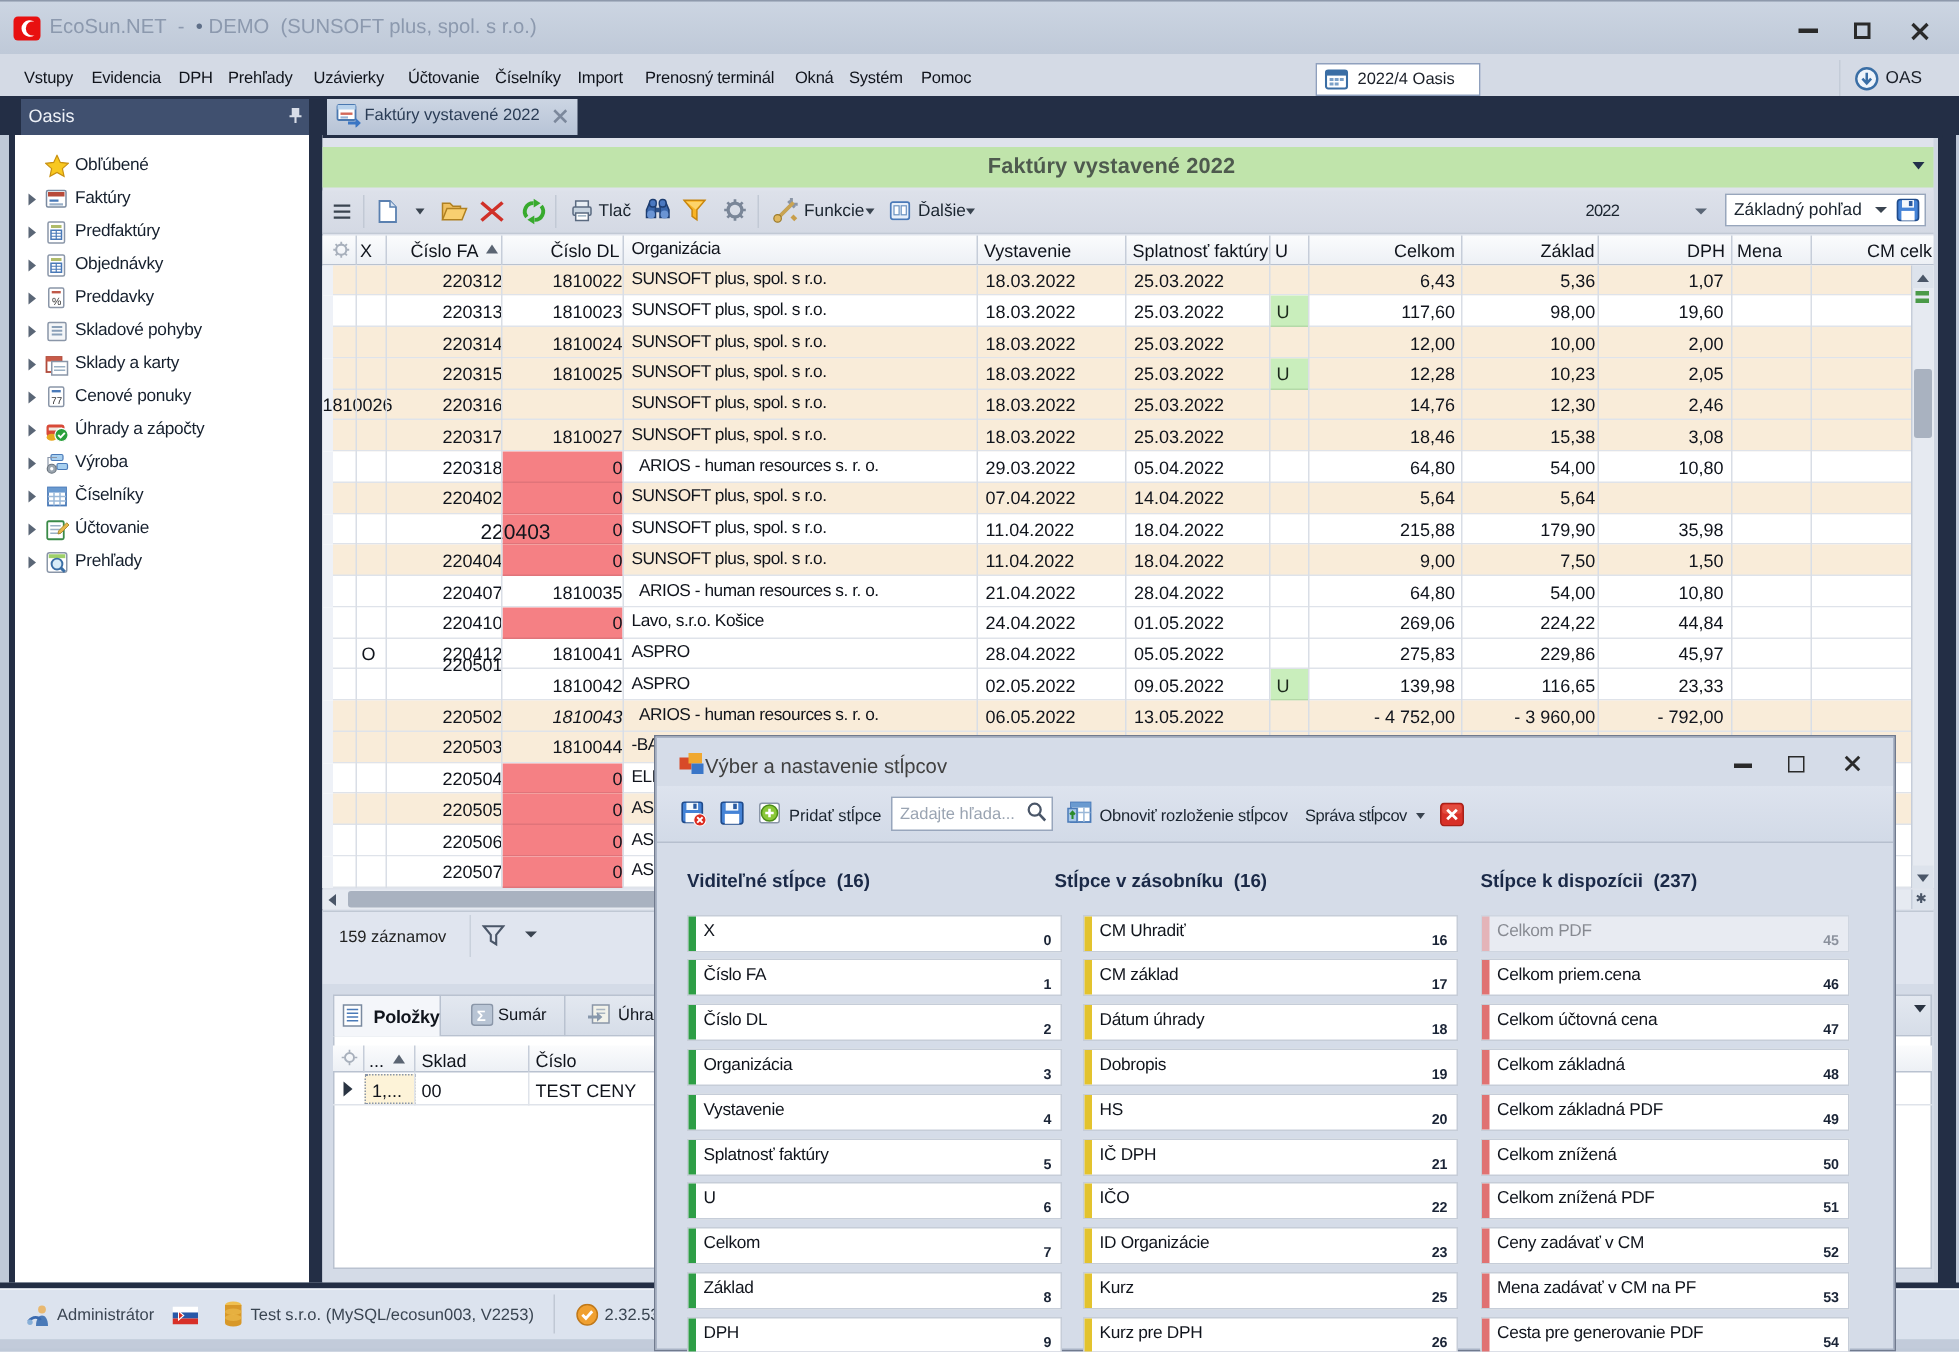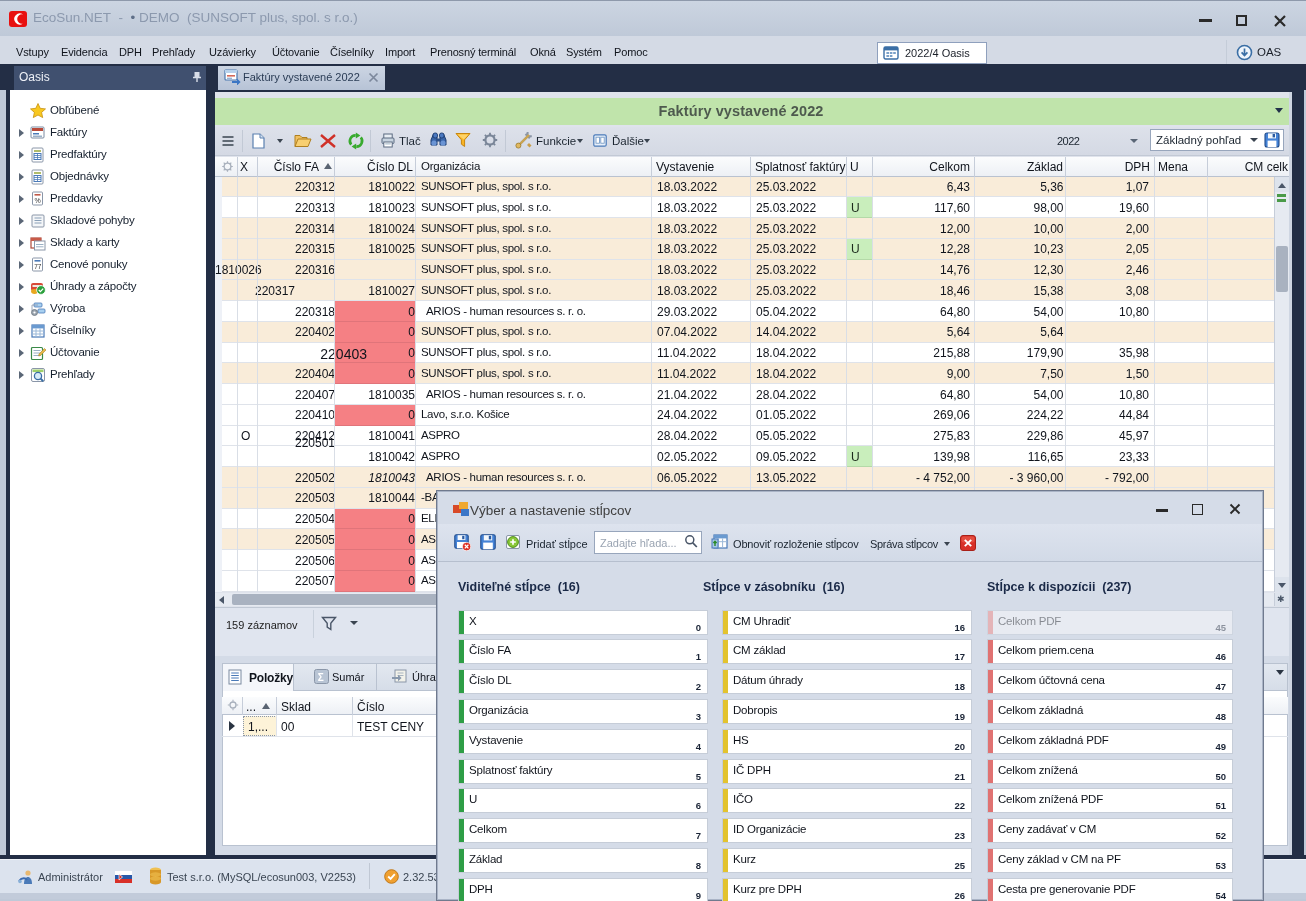--- a/index.html
+++ b/index.html
@@ -412,21 +412,21 @@
 <div class="a tx" style="left:215px;top:263.00px;width:120px;text-align:right;font-size:12px;color:#10141c;">220316</div>
 <div class="a tx" style="left:215px;top:263.00px;width:200px;text-align:left;font-size:12px;color:#10141c;">1810026</div>
 <div class="a tx" style="left:421px;top:263.00px;font-size:11.5px;letter-spacing:-0.3px;color:#10141c;">SUNSOFT plus, spol. s r.o.</div>
 <div class="a tx" style="left:657px;top:263.00px;font-size:12px;color:#10141c;">18.03.2022</div>
 <div class="a tx" style="left:756px;top:263.00px;font-size:12px;color:#10141c;">25.03.2022</div>
 <div class="a tx" style="left:657px;top:263.00px;width:313px;text-align:right;font-size:12px;color:#10141c;">14,76</div>
 <div class="a tx" style="left:759px;top:263.00px;width:304.5px;text-align:right;font-size:12px;color:#10141c;">12,30</div>
 <div class="a tx" style="left:853px;top:263.00px;width:296px;text-align:right;font-size:12px;color:#10141c;">2,46</div>
 <div class="a" style="left:222px;top:280.25px;width:1052px;height:20.75px;background:#f9ecd9;border-bottom:1px solid #dfe3ea;"></div>
 <div class="a" style="left:215px;top:280.25px;width:7px;height:20.75px;background:#eef1f7;"></div>
-<div class="a tx" style="left:215px;top:283.75px;width:120px;text-align:center;font-size:12px;color:#10141c;">220317</div>
+<div class="a tx" style="left:215px;top:283.75px;width:120px;text-align:right;font-size:12px;color:#10141c;">220317</div>
 <div class="a tx" style="left:215px;top:283.75px;width:200px;text-align:right;font-size:12px;color:#10141c;">1810027</div>
 <div class="a tx" style="left:421px;top:283.75px;font-size:11.5px;letter-spacing:-0.3px;color:#10141c;">SUNSOFT plus, spol. s r.o.</div>
 <div class="a tx" style="left:657px;top:283.75px;font-size:12px;color:#10141c;">18.03.2022</div>
 <div class="a tx" style="left:756px;top:283.75px;font-size:12px;color:#10141c;">25.03.2022</div>
 <div class="a tx" style="left:657px;top:283.75px;width:313px;text-align:right;font-size:12px;color:#10141c;">18,46</div>
 <div class="a tx" style="left:759px;top:283.75px;width:304.5px;text-align:right;font-size:12px;color:#10141c;">15,38</div>
 <div class="a tx" style="left:853px;top:283.75px;width:296px;text-align:right;font-size:12px;color:#10141c;">3,08</div>
 <div class="a" style="left:222px;top:301.00px;width:1052px;height:20.75px;background:#ffffff;border-bottom:1px solid #dfe3ea;"></div>
 <div class="a" style="left:215px;top:301.00px;width:7px;height:20.75px;background:#eef1f7;"></div>
 <div class="a" style="left:334.5px;top:301.00px;width:80.5px;height:20.75px;background:#f58084;border-bottom:1px solid #e0747a;"></div>
@@ -891,17 +891,17 @@
 <div class="a" style="left:987px;top:788.3px;width:246px;height:25px;background:#fff;border:1px solid #c6cdd8;"></div>
 <div class="a" style="left:988px;top:789.3px;width:5px;height:23px;background:#e07272;"></div>
 <div class="a tx" style="left:998px;top:793.3px;font-size:11.5px;letter-spacing:-0.2px;color:#10141c;">Celkom znížená PDF</div>
 <div class="a tx" style="left:987px;top:800.3px;width:239px;text-align:right;font-size:9.5px;font-weight:bold;color:#1a2436;">51</div>
 <div class="a" style="left:987px;top:818.1px;width:246px;height:25px;background:#fff;border:1px solid #c6cdd8;"></div>
 <div class="a" style="left:988px;top:819.1px;width:5px;height:23px;background:#e07272;"></div>
 <div class="a tx" style="left:998px;top:823.1px;font-size:11.5px;letter-spacing:-0.2px;color:#10141c;">Ceny zadávať v CM</div>
 <div class="a tx" style="left:987px;top:830.1px;width:239px;text-align:right;font-size:9.5px;font-weight:bold;color:#1a2436;">52</div>
 <div class="a" style="left:987px;top:847.9px;width:246px;height:25px;background:#fff;border:1px solid #c6cdd8;"></div>
 <div class="a" style="left:988px;top:848.9px;width:5px;height:23px;background:#e07272;"></div>
-<div class="a tx" style="left:998px;top:852.9px;font-size:11.5px;letter-spacing:-0.2px;color:#10141c;">Ceny základ v CM na PF</div>
+<div class="a tx" style="left:998px;top:852.9px;font-size:11.5px;letter-spacing:-0.2px;color:#10141c;">Mena zadávať v CM na PF</div>
 <div class="a tx" style="left:987px;top:859.9px;width:239px;text-align:right;font-size:9.5px;font-weight:bold;color:#1a2436;">53</div>
 <div class="a" style="left:987px;top:877.7px;width:246px;height:25px;background:#fff;border:1px solid #c6cdd8;"></div>
 <div class="a" style="left:988px;top:878.7px;width:5px;height:23px;background:#e07272;"></div>
 <div class="a tx" style="left:998px;top:882.7px;font-size:11.5px;letter-spacing:-0.2px;color:#10141c;">Cesta pre generovanie PDF</div>
 <div class="a tx" style="left:987px;top:889.7px;width:239px;text-align:right;font-size:9.5px;font-weight:bold;color:#1a2436;">54</div>
 </body></html>

